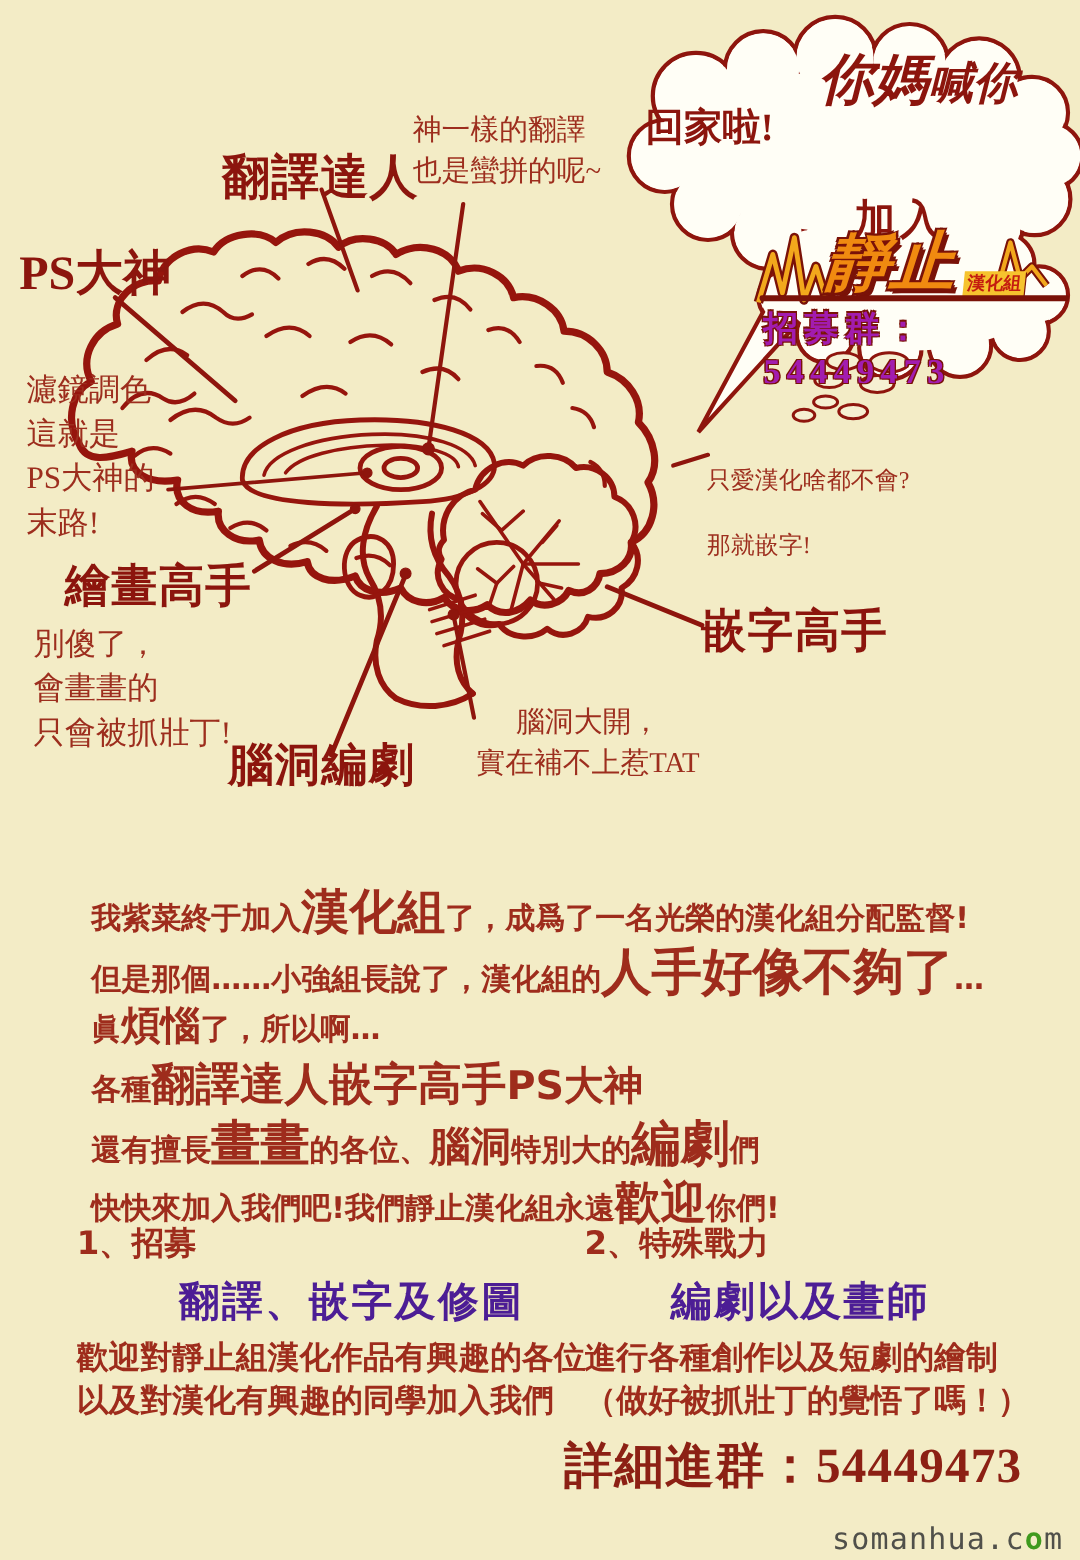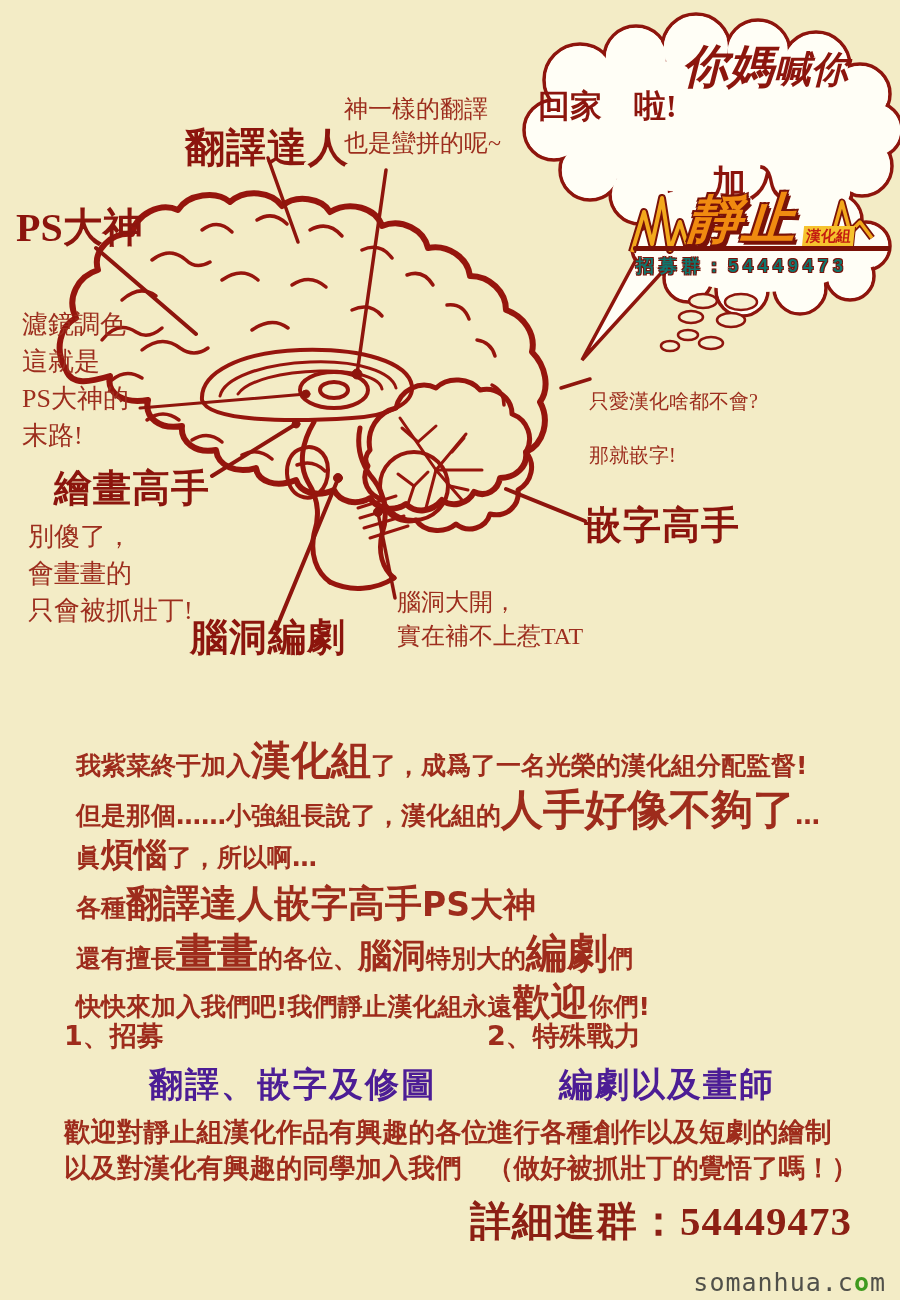--- a/index.html
+++ b/index.html
@@ -9,45 +9,45 @@
   svg{overflow:visible;display:block;}
   .serifB{font-family:"Liberation Serif","DejaVu Serif",serif;font-weight:bold;color:#8c150d;}
   .note{font-family:"Liberation Serif","DejaVu Serif",serif;color:#9d2e1e;white-space:pre-line;}
   .sansB{font-family:"DejaVu Sans","Liberation Sans",sans-serif;font-weight:bold;color:#9e2c1c;}
   .iline{display:flex;align-items:baseline;white-space:pre;line-height:1;}
   .iline span{display:inline-block;}
   
   .bub1{left:640px;top:36px;width:250px;text-align:center;font-style:italic;}
   .bub1 .big{font-size:46px;}
   .bub1 .small{font-size:37px;}
-  .bub2{left:538px;top:90px;width:360px;display:flex;align-items:center;line-height:1;gap:32px;}
+  .bub2{left:538px;top:90px;width:360px;display:flex;align-items:center;line-height:1;}
   .bub2 .pre,.bub2 .post{font-size:32px;}
   .bub2 .big{font-size:60px;letter-spacing:2px;}
   .join{left:712px;top:160px;font-size:34px;letter-spacing:4px;}
   .logo-name{left:688px;top:183px;font-size:54px;font-style:italic;
              font-family:"DejaVu Sans",sans-serif;font-weight:bold;color:#f08a10;
              text-shadow:2px 2px 0 #7a1208,-2px -2px 0 #7a1208,2px -2px 0 #7a1208,
                          -2px 2px 0 #7a1208,4px 4px 0 #7a1208;transform:skewX(-4deg);}
   .logo-sub{left:803px;top:226px;font-size:15px;font-weight:bold;color:#c41d10;
             background:#f6c32e;padding:1px 3px;transform:skewX(-6deg);
             font-family:"DejaVu Sans",sans-serif;box-shadow:1px 1px 0 #7a1208;}
   .logo-bar{left:633px;top:246px;width:258px;height:5px;background:#7a1208;border-radius:2px;}
-  .qq{left:636px;top:254px;font-size:18px;font-weight:bold;color:#0f766e;letter-spacing:5px;
-      font-family:Liberation Sans, sans-serif;
+  .qq{left:636px;top:254px;font-size:29px;font-weight:bold;color:#a21caf;letter-spacing:5px;
+      font-family:Liberation Serif, serif;
       text-shadow:1px 1px 0 #7a1208,-1px -1px 0 #7a1208,1px -1px 0 #7a1208,-1px 1px 0 #7a1208;}
   
   .lab-translator{left:185px;top:120px;font-size:40px;letter-spacing:1px;}
   .lab-ps{left:16px;top:200px;font-size:40px;}
   .lab-painter{left:54px;top:463px;font-size:38px;letter-spacing:1px;}
   .lab-writer{left:190px;top:612px;font-size:38px;letter-spacing:1px;}
   .lab-typesetter{left:584px;top:500px;font-size:38px;letter-spacing:1px;}
   .note-translator{left:344px;top:80px;font-size:24px;line-height:34px;margin-top:12px;}
   .note-ps{left:22px;top:306px;font-size:26px;line-height:37px;}
   .note-painter{left:28px;top:518px;font-size:26px;line-height:37px;}
-  .note-writer{left:397px;top:585px;font-size:24px;line-height:34px;}
+  .note-writer{left:397px;top:585px;font-size:24px;line-height:34px;text-align:center;}
   .note-typesetter{left:589px;top:374px;font-size:20px;line-height:54px;}
   
   .intro{left:60px;top:740px;width:820px;margin-left:16px;}
   .intro .r1{margin-bottom:9px;}  .intro .r2{margin-bottom:7px;}
   .intro .r3{margin-bottom:14px;} .intro .r4{margin-bottom:11px;}
   .intro .r5{margin-bottom:9px;}
   .f25{font-size:25px;} .f33{font-size:33px;} .f34{font-size:34px;}
   .f37{font-size:37px;} .f38{font-size:38px;} .f40{font-size:40px;}
   .f41{font-size:41px;} .f42{font-size:42px;}
   

